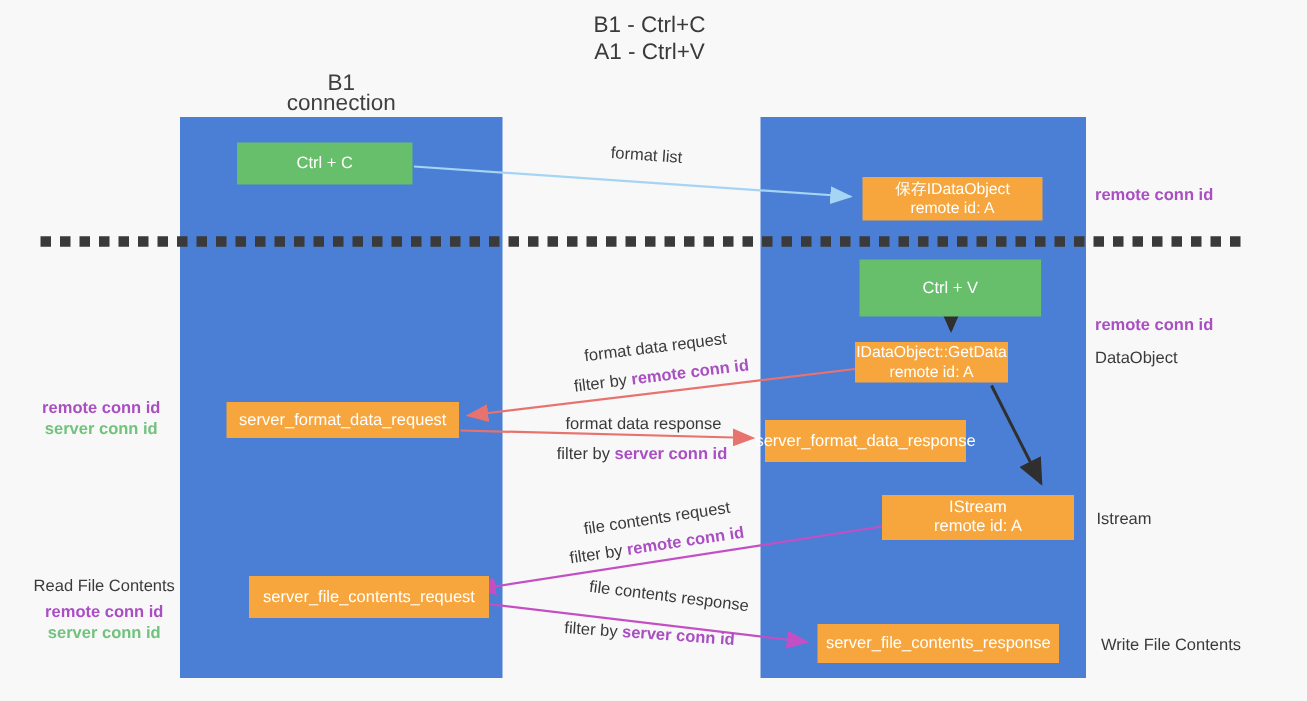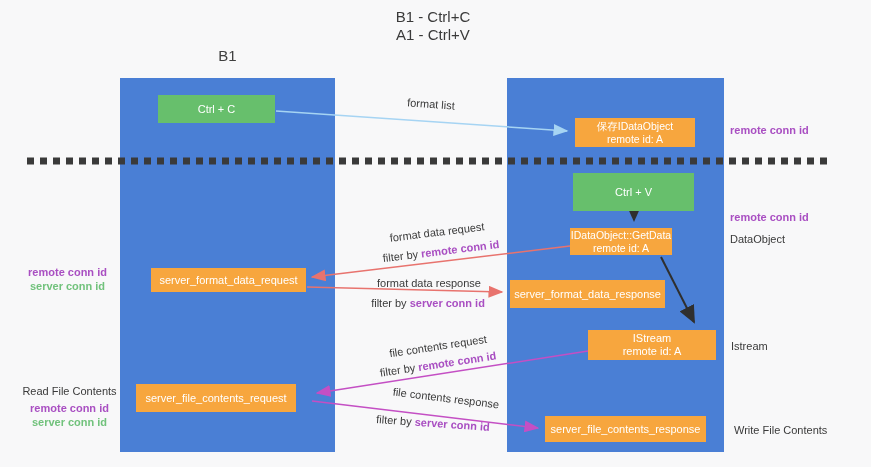--- a/index.html
+++ b/index.html
@@ -46,20 +46,21 @@
 
 <div class="canvas">
 
   <div class="title">
     <div>B1 - Ctrl+C</div>
     <div>A1 - Ctrl+V</div>
   </div>
 
   <div class="col-header left">
     <div>B1</div>
+    <div>connection</div>
   </div>
 
   <div class="col left"></div>
   <div class="col right"></div>
 
   <svg class="overlay" width="871" height="467" viewBox="0 0 871 467">
     <defs>
       <marker id="m-blue" markerWidth="10" markerHeight="8" refX="9" refY="4" orient="auto">
         <path d="M0,0 L10,4 L0,8 z" fill="#a6d4f3"></path>
       </marker>
@@ -98,30 +99,30 @@
 
   <div class="node orange" style="left:570px;top:228px;width:102px;height:27px;font-size:10.5px;">
     <span>IDataObject::GetData</span>
     <span>remote id: A</span>
   </div>
 
   <div class="node orange" style="left:151px;top:268px;width:155px;height:24px;">
     <span>server_format_data_request</span>
   </div>
 
-  <div class="node orange" style="left:510px;top:280px;width:155px;height:28px;">
+  <div class="node orange" style="left:510px;top:280px;width:134px;height:28px;">
     <span>server_format_data_response</span>
   </div>
 
   <div class="node orange" style="left:588px;top:330px;width:128px;height:30px;">
     <span>IStream</span>
     <span>remote id: A</span>
   </div>
 
-  <div class="node orange" style="left:136px;top:384px;width:160px;height:28px;">
+  <div class="node orange" style="left:166px;top:384px;width:160px;height:28px;">
     <span>server_file_contents_request</span>
   </div>
 
   <div class="node orange" style="left:545px;top:416px;width:161px;height:26px;">
     <span>server_file_contents_response</span>
   </div>
 
   <div class="edge-label" style="left:431px;top:104px;transform:translate(-50%,-50%) rotate(4deg);">format list</div>
 
   <div class="edge-label" style="left:437px;top:232px;transform:translate(-50%,-50%) rotate(-7deg);">format data request</div>

